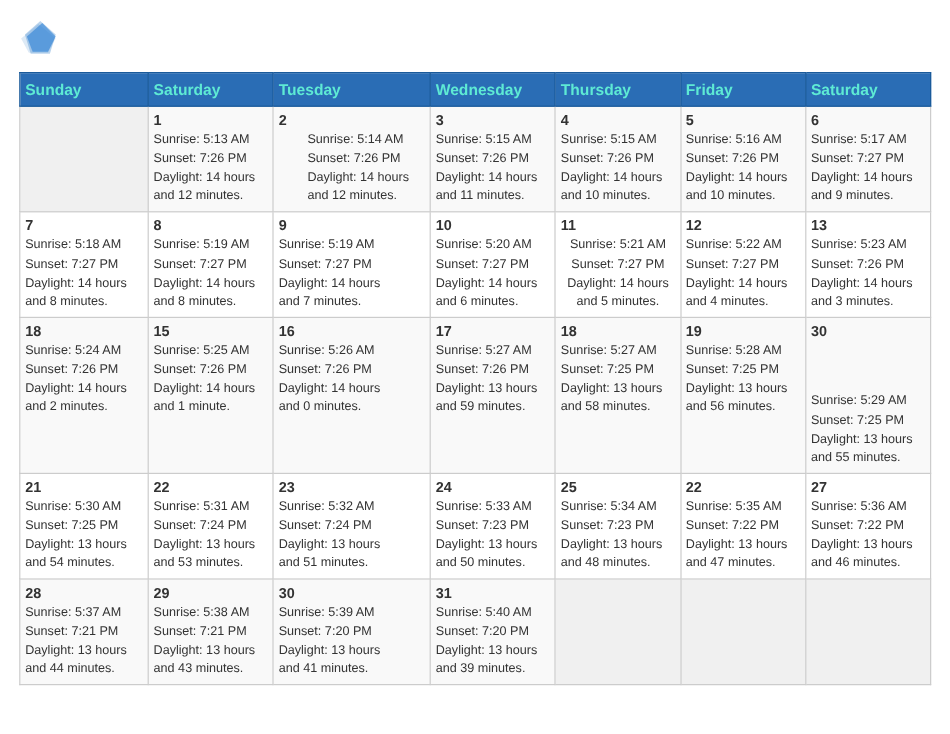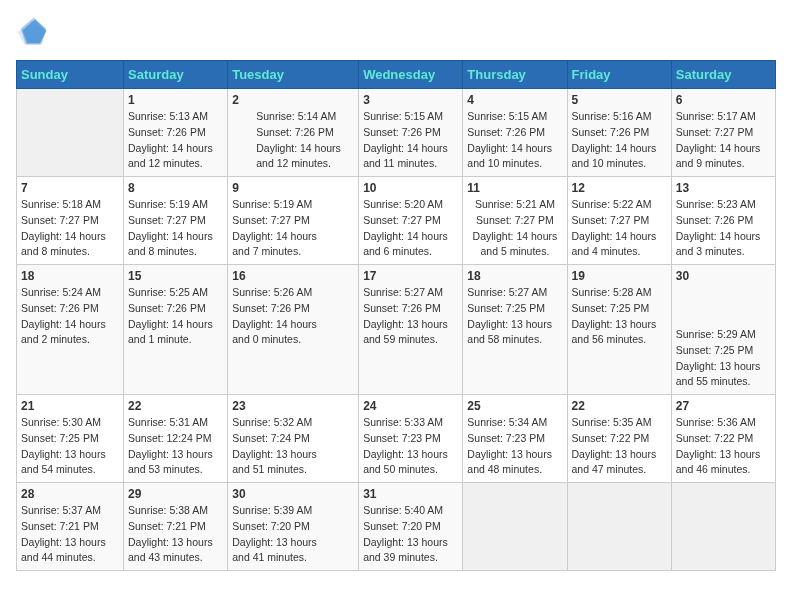--- a/index.html
+++ b/index.html
@@ -273,21 +273,21 @@
         <td>
           <span class="day-number">21</span>
           <div class="day-info" style="white-space: pre-line;">Sunrise: 5:30 AM
 Sunset: 7:25 PM
 Daylight: 13 hours
 and 54 minutes.</div>
         </td>
         <td>
           <span class="day-number">22</span>
           <div class="day-info" style="white-space: pre-line;">Sunrise: 5:31 AM
-Sunset: 12:24 PM
+Sunset: 7:24 PM
 Daylight: 13 hours
 and 53 minutes.</div>
         </td>
         <td>
           <span class="day-number">23</span>
           <div class="day-info" style="white-space: pre-line;">Sunrise: 5:32 AM
 Sunset: 7:24 PM
 Daylight: 13 hours
 and 51 minutes.</div>
         </td>

